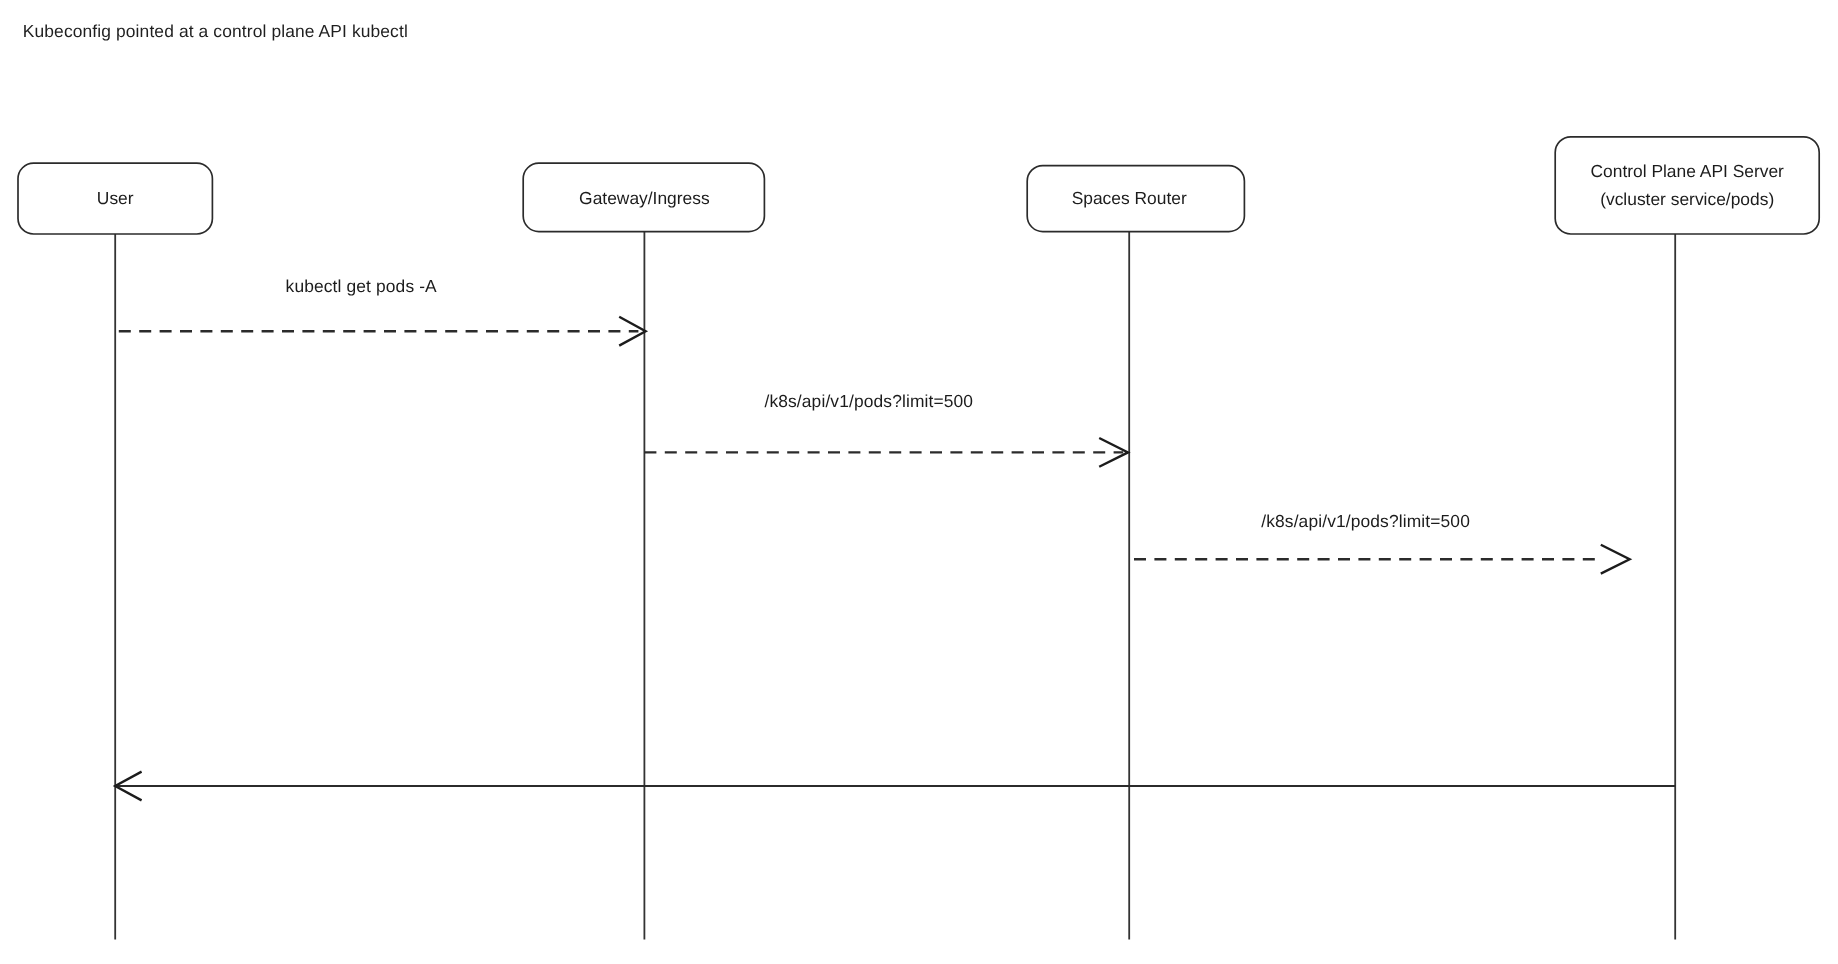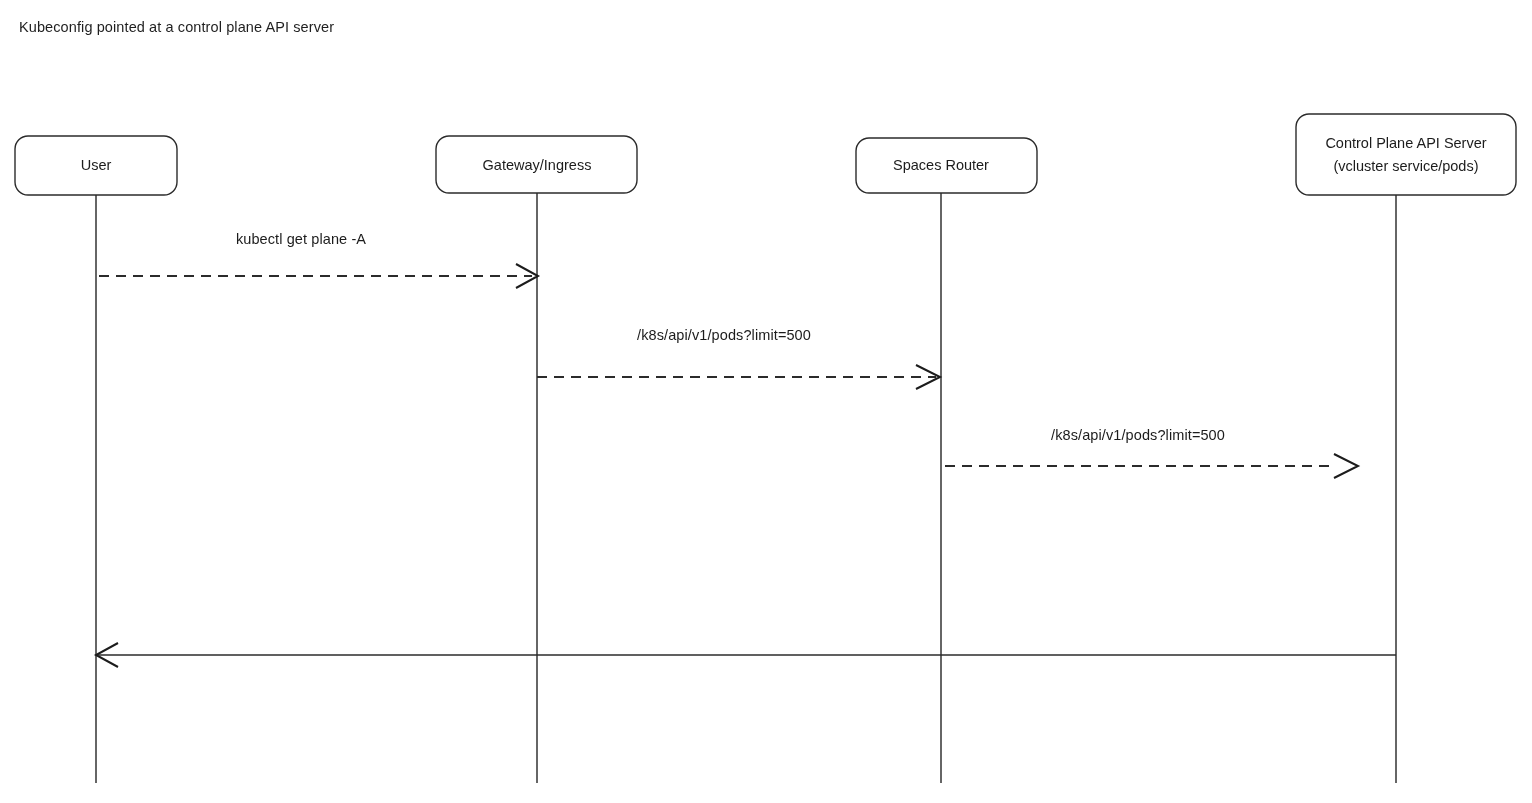--- a/index.html
+++ b/index.html
@@ -81,21 +81,21 @@
     white-space: nowrap;
     letter-spacing: 0.1px;
     transform: translateX(-50%);
   }
 </style>
 </head>
 <body>
 
 <div class="diagram-root">
 
-  <div class="header-note" id="note-title">Kubeconfig pointed at a control plane API server</div>
+  <div class="header-note" id="note-title">Kubeconfig pointed at a control plane API kubectl</div>
 
 
   <svg class="canvas" viewBox="0 0 1532 803" xmlns="http://www.w3.org/2000/svg">
 
     <g>
       <line class="lifeline" x1="96" y1="195" x2="96" y2="783"></line>
       <line class="lifeline" x1="537" y1="193" x2="537" y2="783"></line>
       <line class="lifeline" x1="941" y1="193" x2="941" y2="783"></line>
       <line class="lifeline" x1="1396" y1="195" x2="1396" y2="783"></line>
     </g>
@@ -137,19 +137,19 @@
       <line class="msg-line-dashed" x1="945" y1="466" x2="1336" y2="466"></line>
       <path class="arrow-head" d="M 1334 454 L 1358 466 L 1334 478"></path>
     </g>
 
     <g>
       <line class="msg-line-solid" x1="1396" y1="655" x2="98" y2="655"></line>
       <path class="arrow-head" d="M 118 643 L 96 655 L 118 667"></path>
     </g>
   </svg>
 
-  <div class="msg-label" style="left:301px; top:231px;">kubectl get plane -A</div>
+  <div class="msg-label" style="left:301px; top:231px;">kubectl get pods -A</div>
 
   <div class="msg-label" style="left:724px; top:327px;">/k8s/api/v1/pods?limit=500</div>
 
   <div class="msg-label" style="left:1138px; top:427px;">/k8s/api/v1/pods?limit=500</div>
 
 </div>
 
 </body></html>

